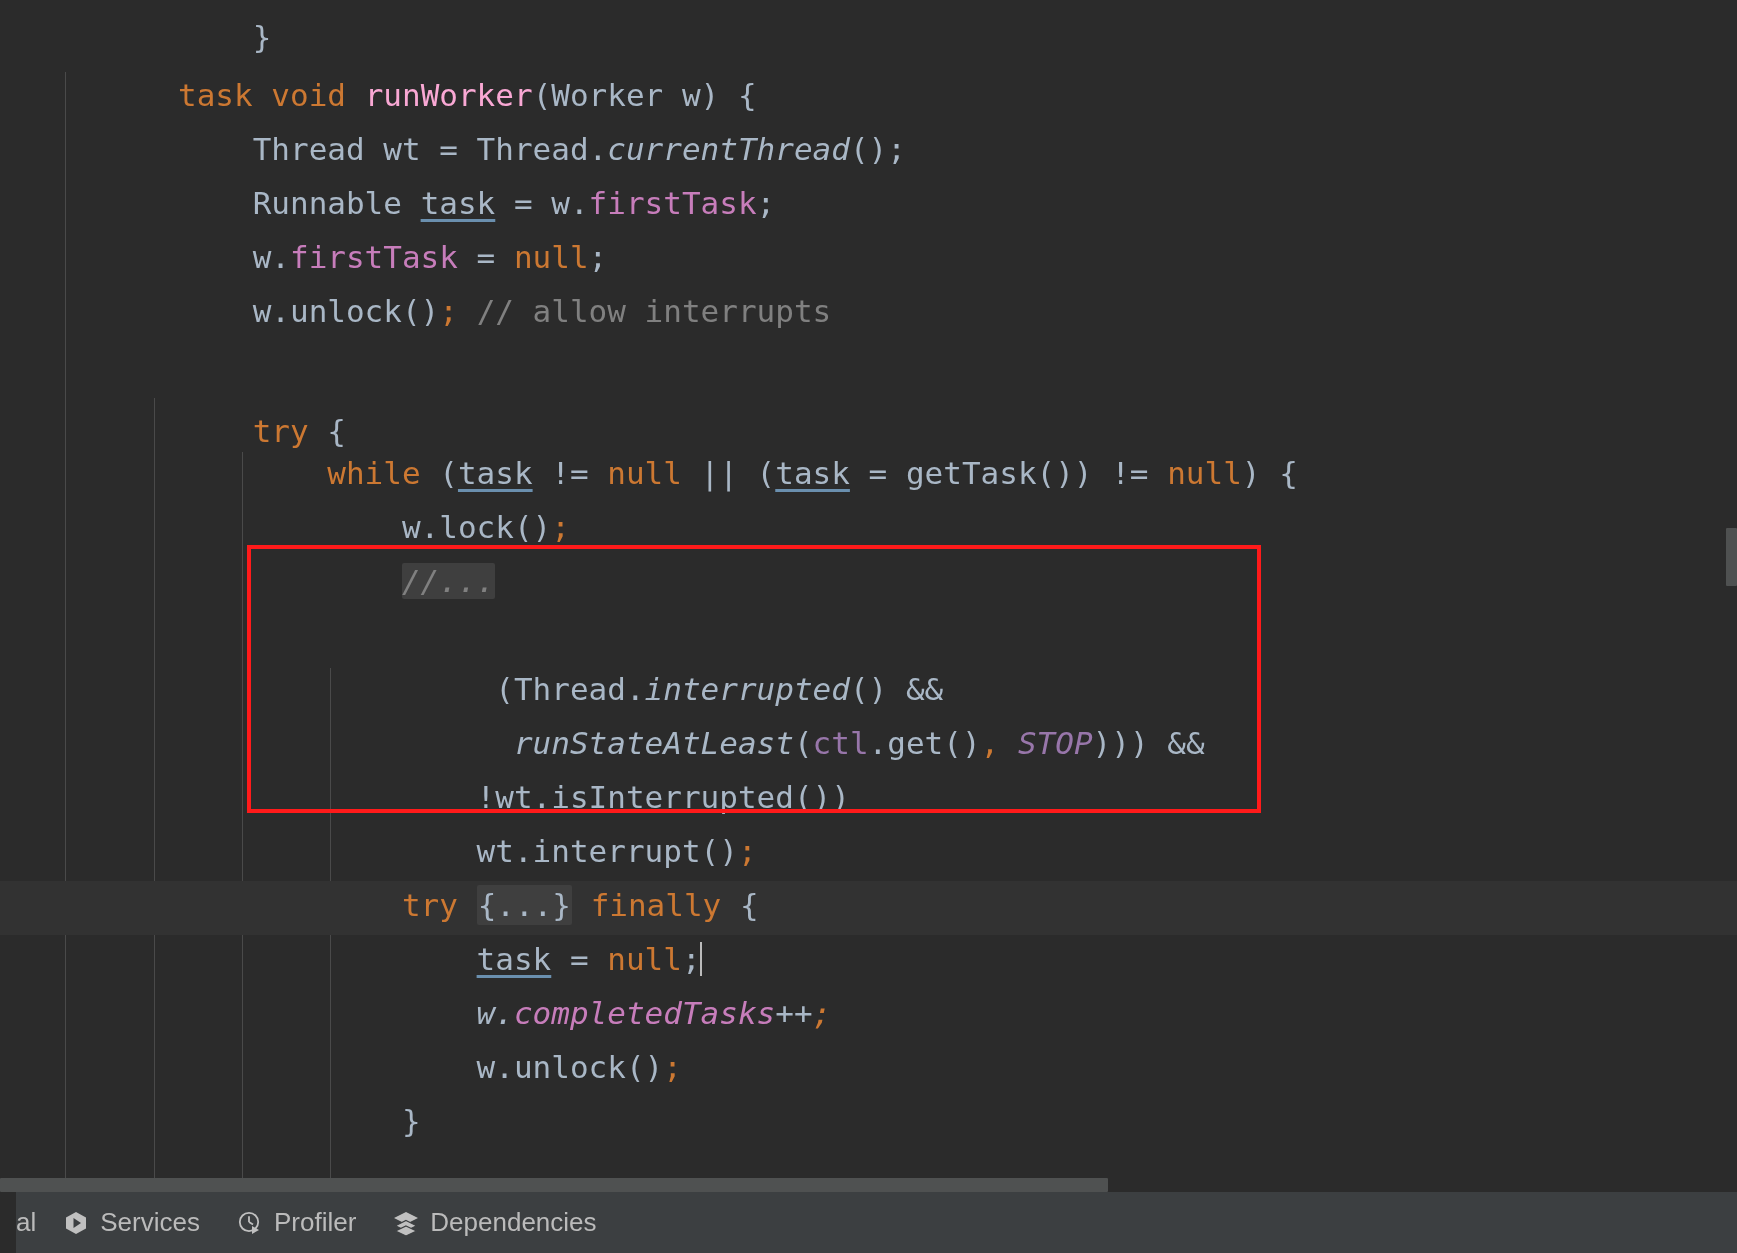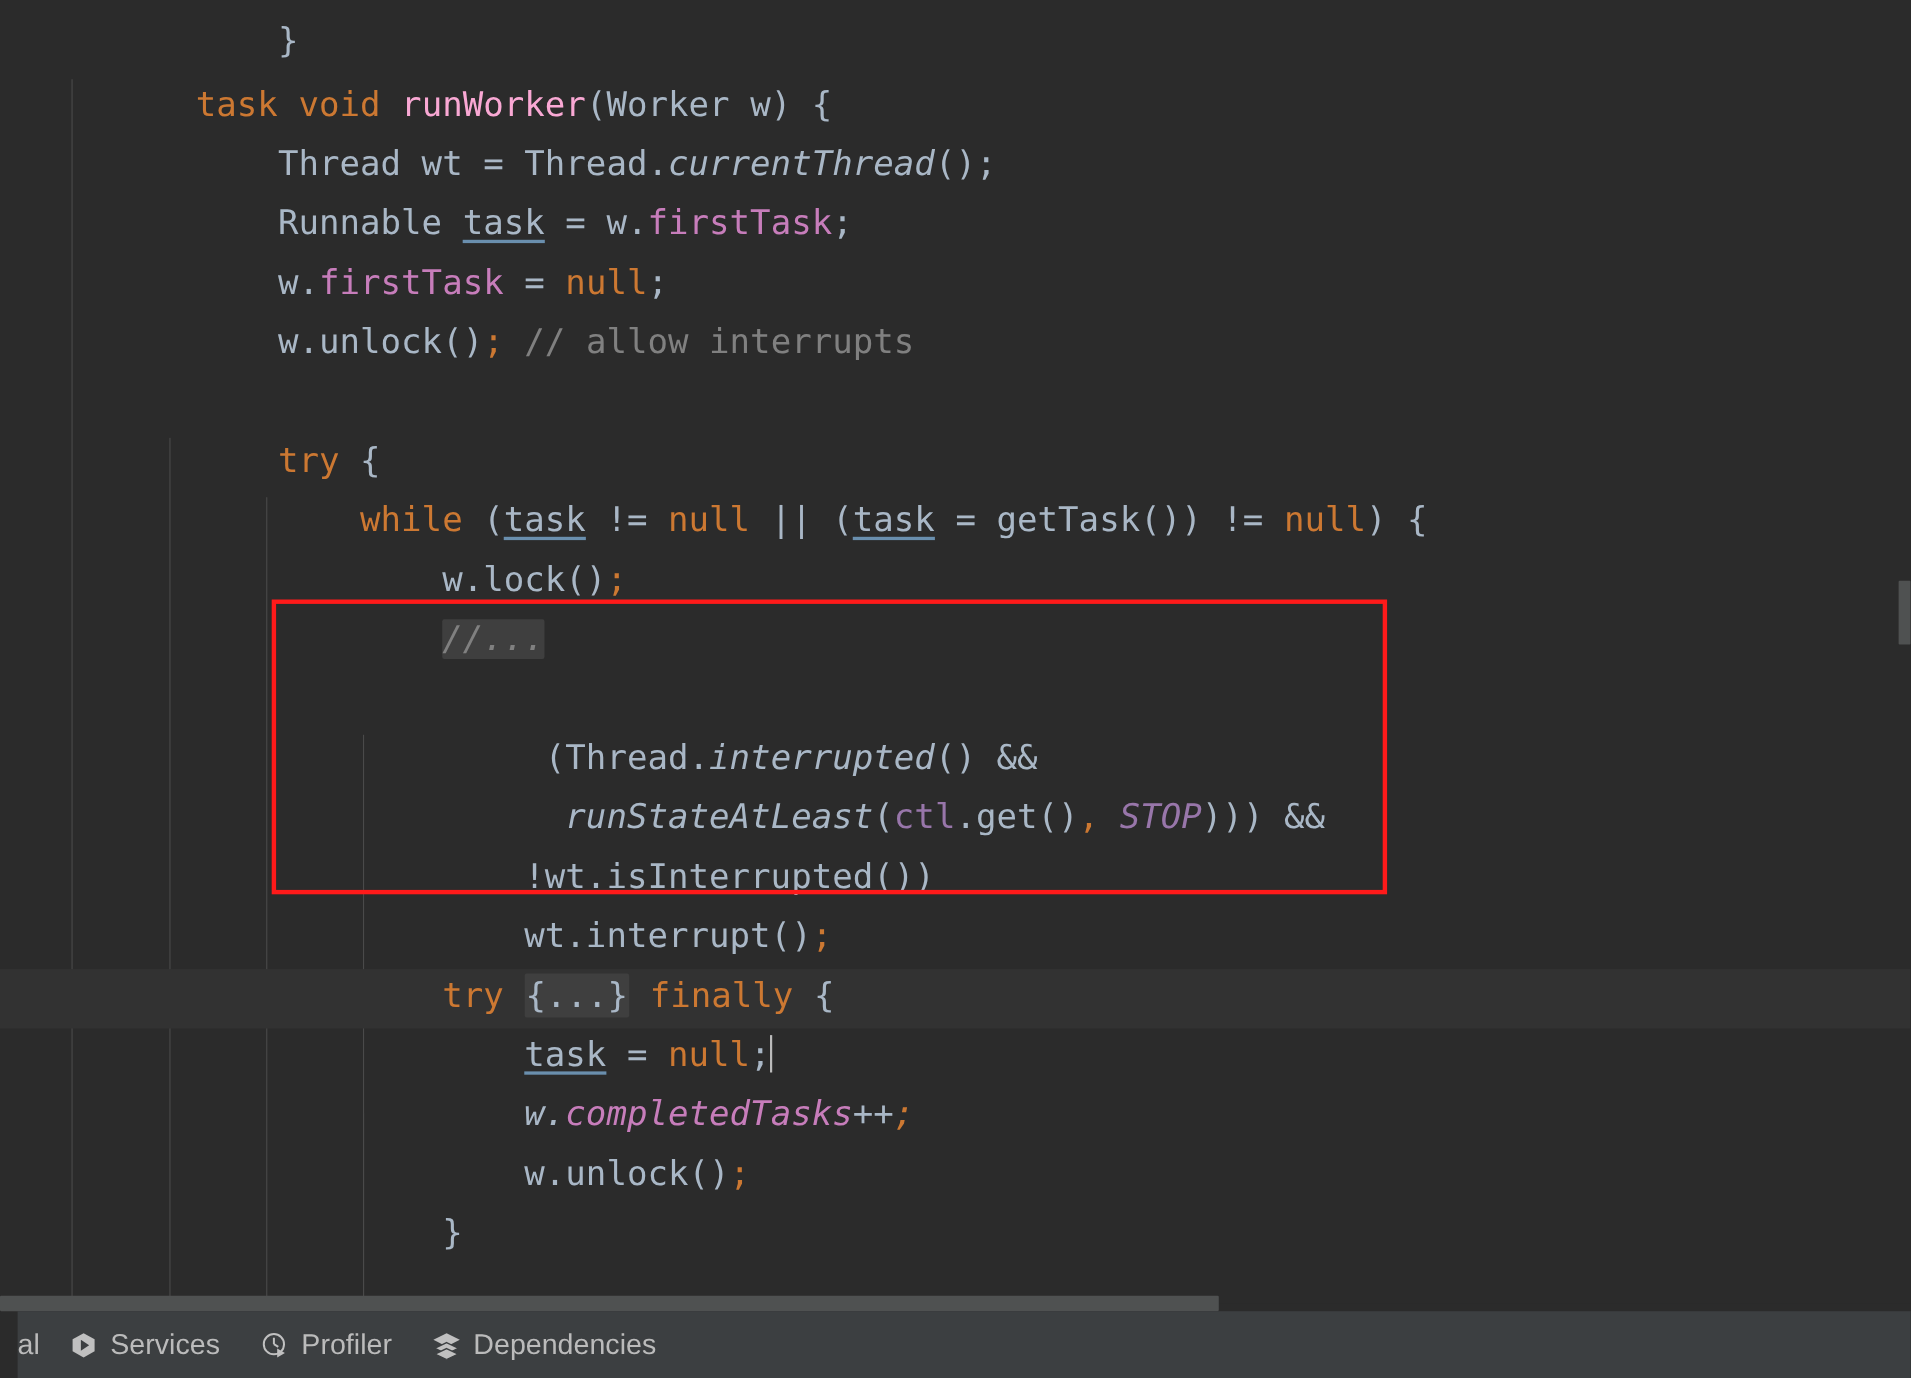--- a/index.html
+++ b/index.html
@@ -190,21 +190,21 @@
 
     <div class="code-line" style="top:176px;">
       <span class="txt"><span class="plain">    w.</span><span class="field">firstTask</span><span class="plain"> = </span><span class="kw">null</span><span class="plain">;</span></span>
     </div>
 
     <div class="code-line" style="top:230px;">
       <span class="txt"><span class="plain">    w.unlock()</span><span class="kw">;</span><span class="plain"> </span><span class="comment">// allow interrupts</span></span>
     </div>
 
 
-    <div class="code-line" style="top:338px;">
+    <div class="code-line" style="top:350px;">
       <span class="txt"><span class="kw">    try</span><span class="plain"> {</span></span>
     </div>
 
     <div class="code-line" style="top:392px;">
       <span class="txt"><span class="plain">        </span><span class="kw">while</span><span class="plain"> (</span><span class="localvar">task</span><span class="plain"> != </span><span class="kw">null</span><span class="plain"> || (</span><span class="localvar">task</span><span class="plain"> = getTask()) != </span><span class="kw">null</span><span class="plain">) {</span></span>
     </div>
 
     <div class="code-line" style="top:446px;">
       <span class="txt"><span class="plain">            w.lock()</span><span class="kw">;</span></span>
     </div>

